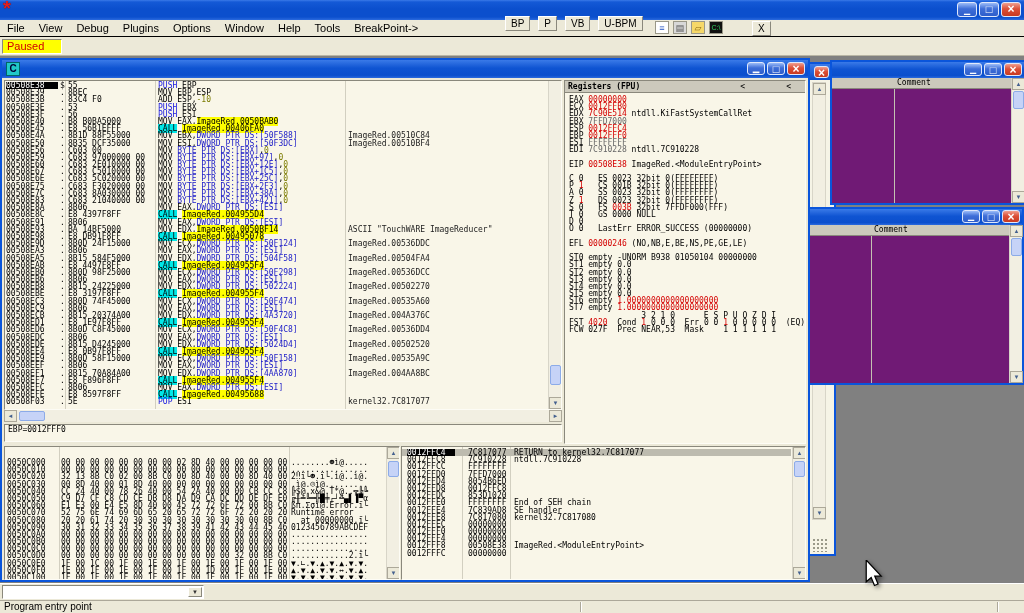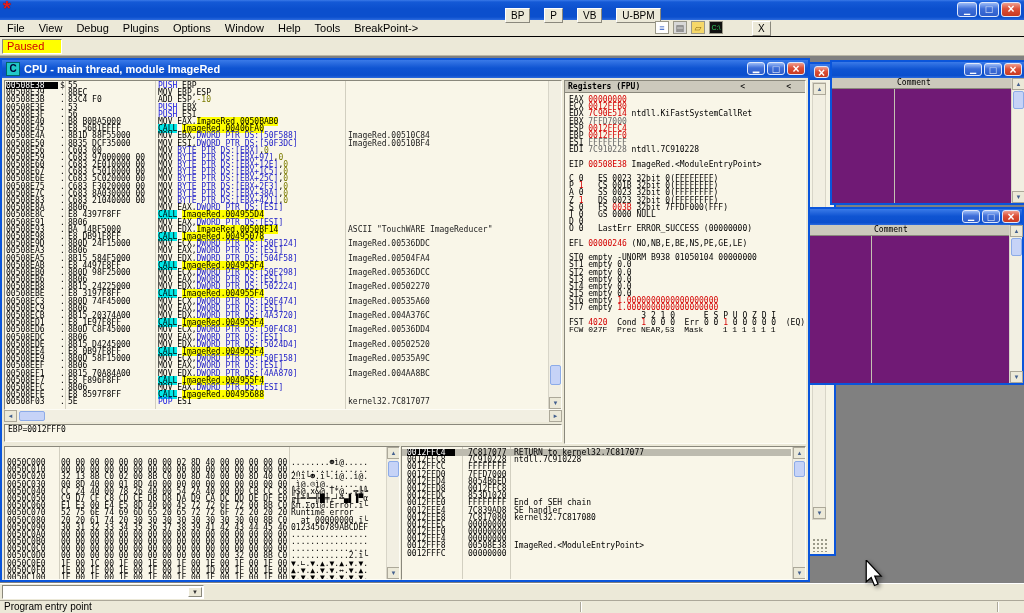--- a/index.html
+++ b/index.html
@@ -12,21 +12,21 @@
   .titlebar{left:0;top:0;width:1024px;height:20px;background:linear-gradient(180deg,#3a7ae8 0%,#1459d6 10%,#0b4fcd 45%,#0b4fcd 85%,#2b6ade 100%)}
   .app-icon{left:3px;top:1px;width:16px;height:16px;color:#e02020;font-weight:bold;font-size:20px;line-height:15px;text-shadow:0 0 1px #600}
   .caption-btns{right:3px;top:2px;display:flex;gap:2px}
   .wbtn{width:20px;height:15px;border-radius:3px;border:1px solid #dfe8fb;background:linear-gradient(#9cbcf8,#3e6ed8 45%,#2e5ecb);color:#fff;text-align:center;font-size:9px;line-height:13px;position:relative}
   .wbtn.close{background:linear-gradient(#f0a090,#dc5038 45%,#c83a20)}
   .wb-min::before{content:"▁";position:absolute;left:0;right:0;bottom:1px;font-size:8px;line-height:8px}
   .wb-max::before{content:"□";font-size:11px;line-height:13px}
   .wb-close::before{content:"×";font-size:12px;line-height:13px;font-weight:bold}
   .menubar{left:0;top:20px;width:1024px;height:17px;background:#ece9d8;border-bottom:1px solid #000000}
   .menu-item{display:inline-block;padding:0 7px;line-height:17px}
-  .menu-plugin-buttons{left:505px;top:8px;display:flex;gap:14px}
+  .menu-plugin-buttons{left:505px;top:16px;display:flex;gap:8px}
   .mbtn{height:15px;padding:0 5px;border:1px solid;border-color:#fff #8a887c #8a887c #fff;background:#ece9d8;line-height:13px;font-size:10px}
   .menu-icons{left:655px;top:21px;display:flex;gap:4px}
   .mico{width:14px;height:13px;border:1px solid #9a9888;text-align:center;font-size:9px;line-height:12px}
   .mi-notepad{background:#fff;color:#2050c0}
   .mi-book{background:#d8d8d8;color:#555}
   .mi-folder{background:#f6d868;color:#8a6a10}
   .mi-console{background:#101010;color:#30d060;font-size:7px}
   .menu-close{left:752px;top:21px}
 
   
@@ -292,21 +292,20 @@
       <div class="sb-btn sb-up" style="top:0" data-name="scroll-up-icon"></div>
       <div class="sb-thumb" style="left:1px;top:13px;width:11px;height:18px" data-name="scroll-thumb"></div>
       <div class="sb-btn sb-dn" style="bottom:0" data-name="scroll-down-icon"></div>
     </div>
   </div>
 </div>
 
 <div class="abs cpu-win" data-name="cpu-window">
   <div class="abs cpu-title" data-name="cpu-window-title-bar">
     <span class="cpu-icon" data-name="cpu-window-icon">C</span>
-    <span class="ttl" data-name="cpu-window-title">CPU - main thread, module ImageRed</span>
     <div class="cpu-btns">
       <div class="wbtn wb-min" data-name="cpu-minimize-button"></div>
       <div class="wbtn wb-max" data-name="cpu-maximize-button"></div>
       <div class="wbtn close wb-close" data-name="cpu-close-button"></div>
     </div>
   </div>
 
   <div class="pane pane-disasm" data-name="disassembly-pane">
     <div class="vline" style="left:60px"></div>
     <div class="vline" style="left:150px"></div>
@@ -396,21 +395,21 @@
         <div class="rline" data-name="register-line"><span class="seg-n" style="position: static; margin-top: 12px;">ST0 empty -UNORM B938 01050104 00000000</span></div>
         <div class="rline" data-name="register-line"><span class="seg-n" style="position: static;">ST1 empty 0.0</span></div>
         <div class="rline" data-name="register-line"><span class="seg-n" style="position: static;">ST2 empty 0.0</span></div>
         <div class="rline" data-name="register-line"><span class="seg-n" style="position: static;">ST3 empty 0.0</span></div>
         <div class="rline" data-name="register-line"><span class="seg-n" style="position: static;">ST4 empty 0.0</span></div>
         <div class="rline" data-name="register-line"><span class="seg-n" style="position: static;">ST5 empty 0.0</span></div>
         <div class="rline" data-name="register-line"><span class="seg-n" style="position: static;">ST6 empty </span><span class="seg-r" style="position: static;">1.0000000000000000000</span></div>
         <div class="rline" data-name="register-line"><span class="seg-n" style="position: static;">ST7 empty </span><span class="seg-r" style="position: static;">1.0000000000000000000</span></div>
         <div class="rline" data-name="register-line"><span class="seg-n" style="position: static;">               3 2 1 0      E S P U O Z D I</span></div>
         <div class="rline" data-name="register-line"><span class="seg-n" style="position: static;">FST </span><span class="seg-r" style="position: static;">4020</span><span class="seg-n" style="position: static;">  Cond </span><span class="seg-r" style="position: static;">1</span><span class="seg-n" style="position: static;"> 0 0 0  Err 0 0 </span><span class="seg-r" style="position: static;">1</span><span class="seg-n" style="position: static;"> 0 0 0 0 0  (EQ)</span></div>
-        <div class="rline" data-name="register-line"><span class="seg-n" style="position: static; font-family: Liberation Mono, monospace;">FCW 027F  Prec NEAR,53  Mask    1 1 1 1 1 1</span></div>
+        <div class="rline" data-name="register-line"><span class="seg-n" style="position: static;">FCW 027F  Prec NEAR,53  Mask    1 1 1 1 1 1</span></div>
       </div>
   </div>
 
   <div class="sb-h" style="left:2px;top:350px;width:558px" data-name="disasm-hscrollbar">
     <div class="sb-btn sb-lt" style="left:0;top:0" data-name="scroll-left-icon"></div>
     <div class="sb-thumb" style="left:15px;top:1px;width:26px;height:10px" data-name="scroll-thumb"></div>
     <div class="sb-btn sb-rt" style="right:0;top:0" data-name="scroll-right-icon"></div>
   </div>
 
   <div class="pane pane-info mono" data-name="info-pane">

